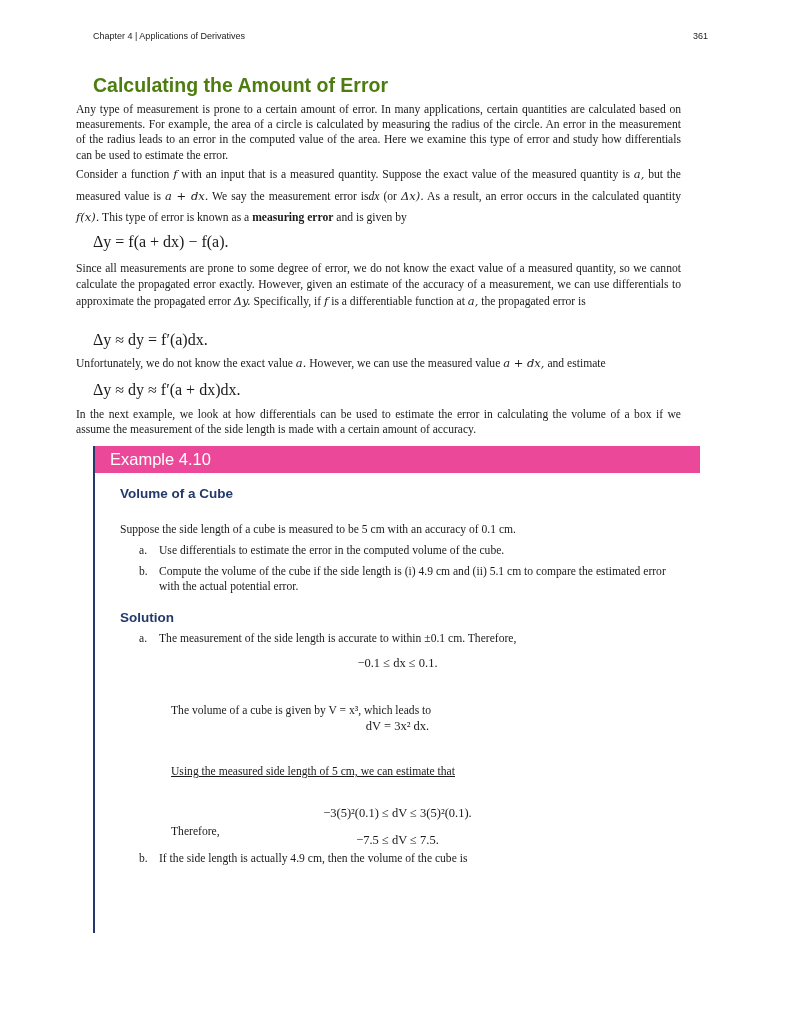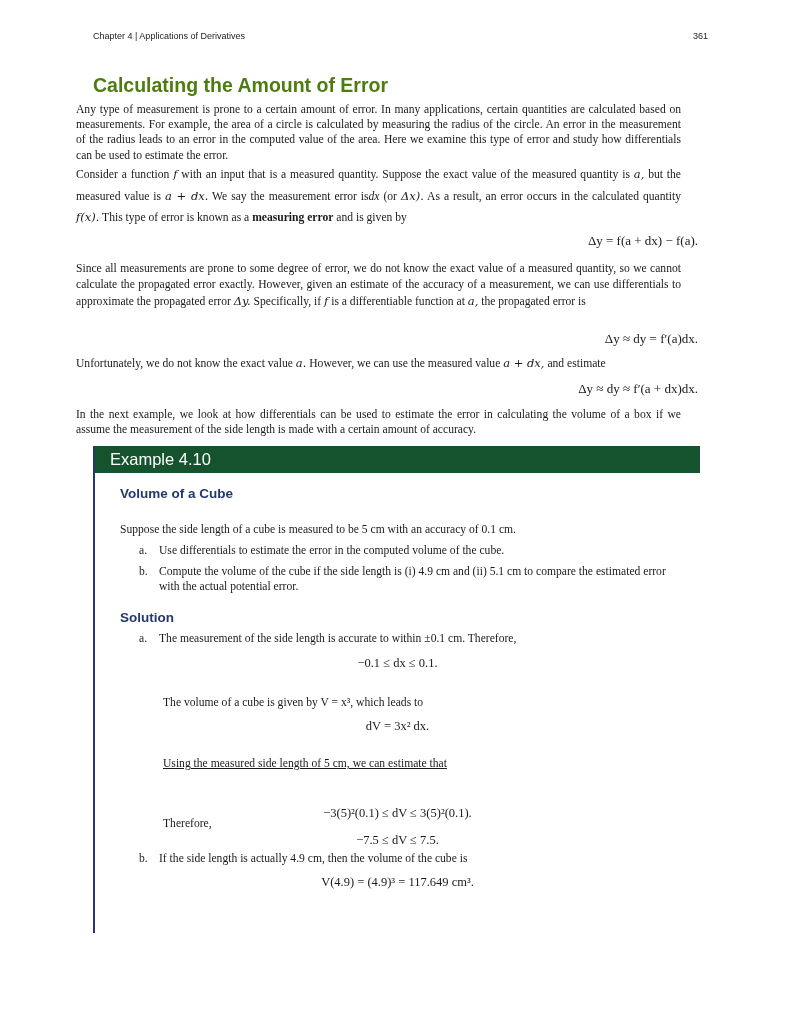--- a/index.html
+++ b/index.html
@@ -7,34 +7,34 @@
          font-family: "Liberation Serif", serif; color: #1a1a1a; }
   .running-head { position: absolute; top: 31px; left: 93px; right: 83px;
          font-family: "Liberation Sans", sans-serif; font-size: 9px; color: #222;
          display: flex; justify-content: space-between; }
   .section-title { position: absolute; top: 74px; left: 93px;
          font-family: "Liberation Sans", sans-serif; font-weight: bold; font-size: 19.5px;
          color: #4d7c0f; margin: 0; }
   .para { position: absolute; left: 76px; width: 605px; font-size: 11.6px; line-height: 15.2px;
           text-align: justify; margin: 0; }
   .para.loose { line-height: 20.5px; }
-  .eq { position: absolute; left: 93px; width: 605px; text-align: right; font-size: 13px; margin: 0; }
+  .eq { position: absolute; left: 93px; width: 605px; text-align: left; font-size: 16px; margin: 0; }
   .m { font-style: italic; font-family: "DejaVu Serif", serif; font-size: 11.5px; }
   .example { position: absolute; top: 446px; left: 93px; width: 605px; height: 487px;
              border-left: 2px solid #23386b; }
-  .example-bar { position: absolute; top: 0; left: 0; width: 605px; height: 27px; background: #14532d;
+  .example-bar { position: absolute; top: 0; left: 0; width: 605px; height: 27px; background: #ec4899;
              color: #fff; font-family: "Liberation Sans", sans-serif; font-size: 16.5px;
              line-height: 27px; padding-left: 15px; box-sizing: border-box; }
   .ex-title { position: absolute; left: 25px; font-family: "Liberation Sans", sans-serif; font-weight: bold;
               font-size: 13.5px; color: #23386b; margin: 0; }
   .ex-text { position: absolute; left: 25px; font-size: 11.6px; margin: 0; width: 560px; line-height: 15px; }
   .ex-item { position: absolute; left: 44px; font-size: 11.6px; width: 540px; line-height: 15px; margin: 0; }
   .ex-item .lbl { position: absolute; left: 0; }
   .ex-item .txt { display: block; margin-left: 20px; }
-  .ex-sub { position: absolute; left: 64px; font-size: 11.6px; margin: 4px; }
+  .ex-sub { position: absolute; left: 64px; font-size: 11.6px; margin: 12px; }
   .ex-eq { position: absolute; left: 0; width: 605px; text-align: center; font-size: 12.5px; margin: 0; }
 </style>
 </head>
 <body>
 
 <div class="running-head">
   <span>Chapter 4 | Applications of Derivatives</span>
   <span>361</span>
 </div>
 
@@ -110,14 +110,13 @@
   <p class="ex-eq" style="top:273px;">dV = 3x² dx.</p>
   <p class="ex-sub" style="top:307px;text-decoration:underline;">Using the measured side length of 5 cm, we can estimate that</p>
   <p class="ex-eq" style="top:331px;margin-top:29px;">−3(5)²(0.1) ≤ dV ≤ 3(5)²(0.1).</p>
   <p class="ex-sub" style="top:367px;">Therefore,</p>
   <p class="ex-eq" style="top:387px;">−7.5 ≤ dV ≤ 7.5.</p>
 
   <div class="ex-item" style="top:405px;">
     <span class="lbl">b.</span>
     <span class="txt">If the side length is actually 4.9 cm, then the volume of the cube is</span>
   </div>
-  <p class="ex-eq" style="top:429px;">V(4.9) = (4.9)³ = 117.649 cm³.</p>
 </div>
 
 </body></html>

